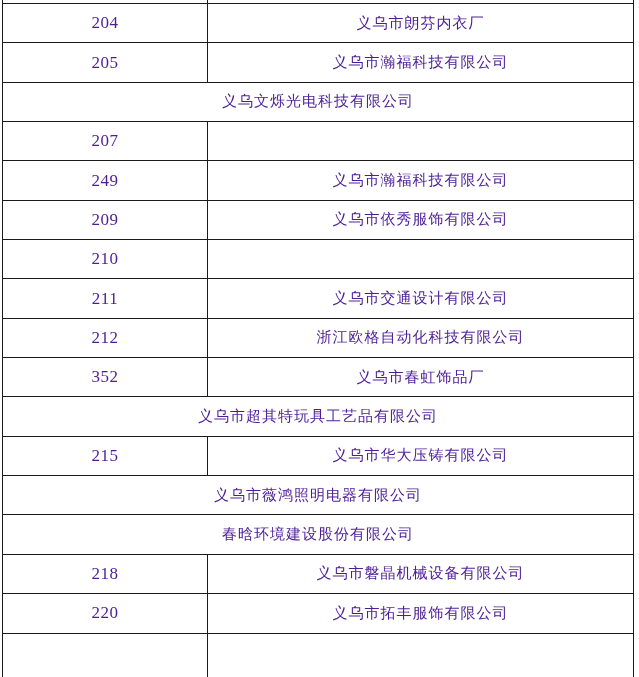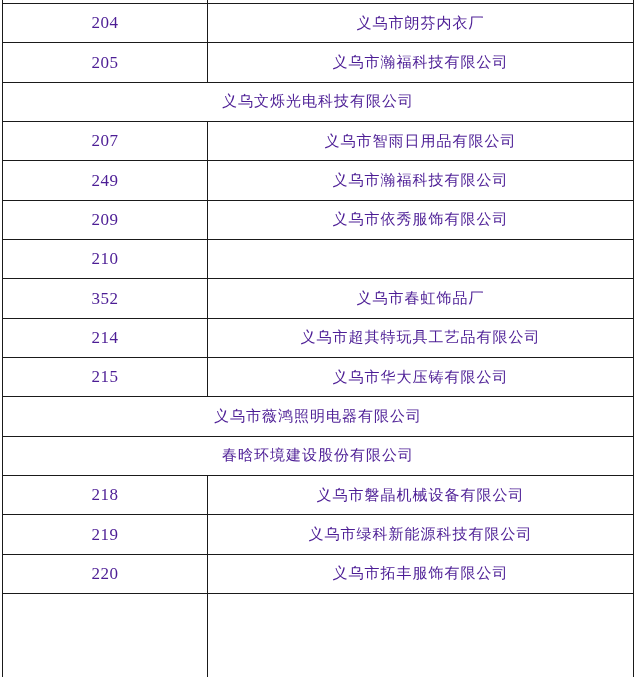--- a/index.html
+++ b/index.html
@@ -65,60 +65,62 @@
   </div>
   <div class="row">
     <div class="cell num">205</div>
     <div class="cell name">义乌市瀚福科技有限公司</div>
   </div>
   <div class="row">
     <div class="cell name">义乌文烁光电科技有限公司</div>
   </div>
   <div class="row">
     <div class="cell num">207</div>
-    <div class="cell name">义乌市智雨日用品有限公司</div>
   </div>
   <div class="row">
     <div class="cell num">249</div>
     <div class="cell name">义乌市瀚福科技有限公司</div>
   </div>
   <div class="row">
     <div class="cell num">209</div>
     <div class="cell name">义乌市依秀服饰有限公司</div>
   </div>
   <div class="row">
     <div class="cell num">210</div>
   </div>
   <div class="row">
+    <div class="cell num">211</div>
+    <div class="cell name">义乌市交通设计有限公司</div>
+  </div>
+  <div class="row">
+    <div class="cell num">212</div>
+    <div class="cell name">浙江欧格自动化科技有限公司</div>
+  </div>
+  <div class="row">
     <div class="cell num">352</div>
     <div class="cell name">义乌市春虹饰品厂</div>
   </div>
   <div class="row">
-    <div class="cell num">214</div>
     <div class="cell name">义乌市超其特玩具工艺品有限公司</div>
   </div>
   <div class="row">
     <div class="cell num">215</div>
     <div class="cell name">义乌市华大压铸有限公司</div>
   </div>
   <div class="row">
     <div class="cell name">义乌市薇鸿照明电器有限公司</div>
   </div>
   <div class="row">
     <div class="cell name">春晗环境建设股份有限公司</div>
   </div>
   <div class="row">
     <div class="cell num">218</div>
     <div class="cell name">义乌市磐晶机械设备有限公司</div>
   </div>
   <div class="row">
-    <div class="cell num">219</div>
-    <div class="cell name">义乌市绿科新能源科技有限公司</div>
-  </div>
-  <div class="row">
     <div class="cell num">220</div>
     <div class="cell name">义乌市拓丰服饰有限公司</div>
   </div>
 
   <div class="row partial-bottom">
     <div class="cell num"></div>
     <div class="cell name"></div>
   </div>
 
 </div>

